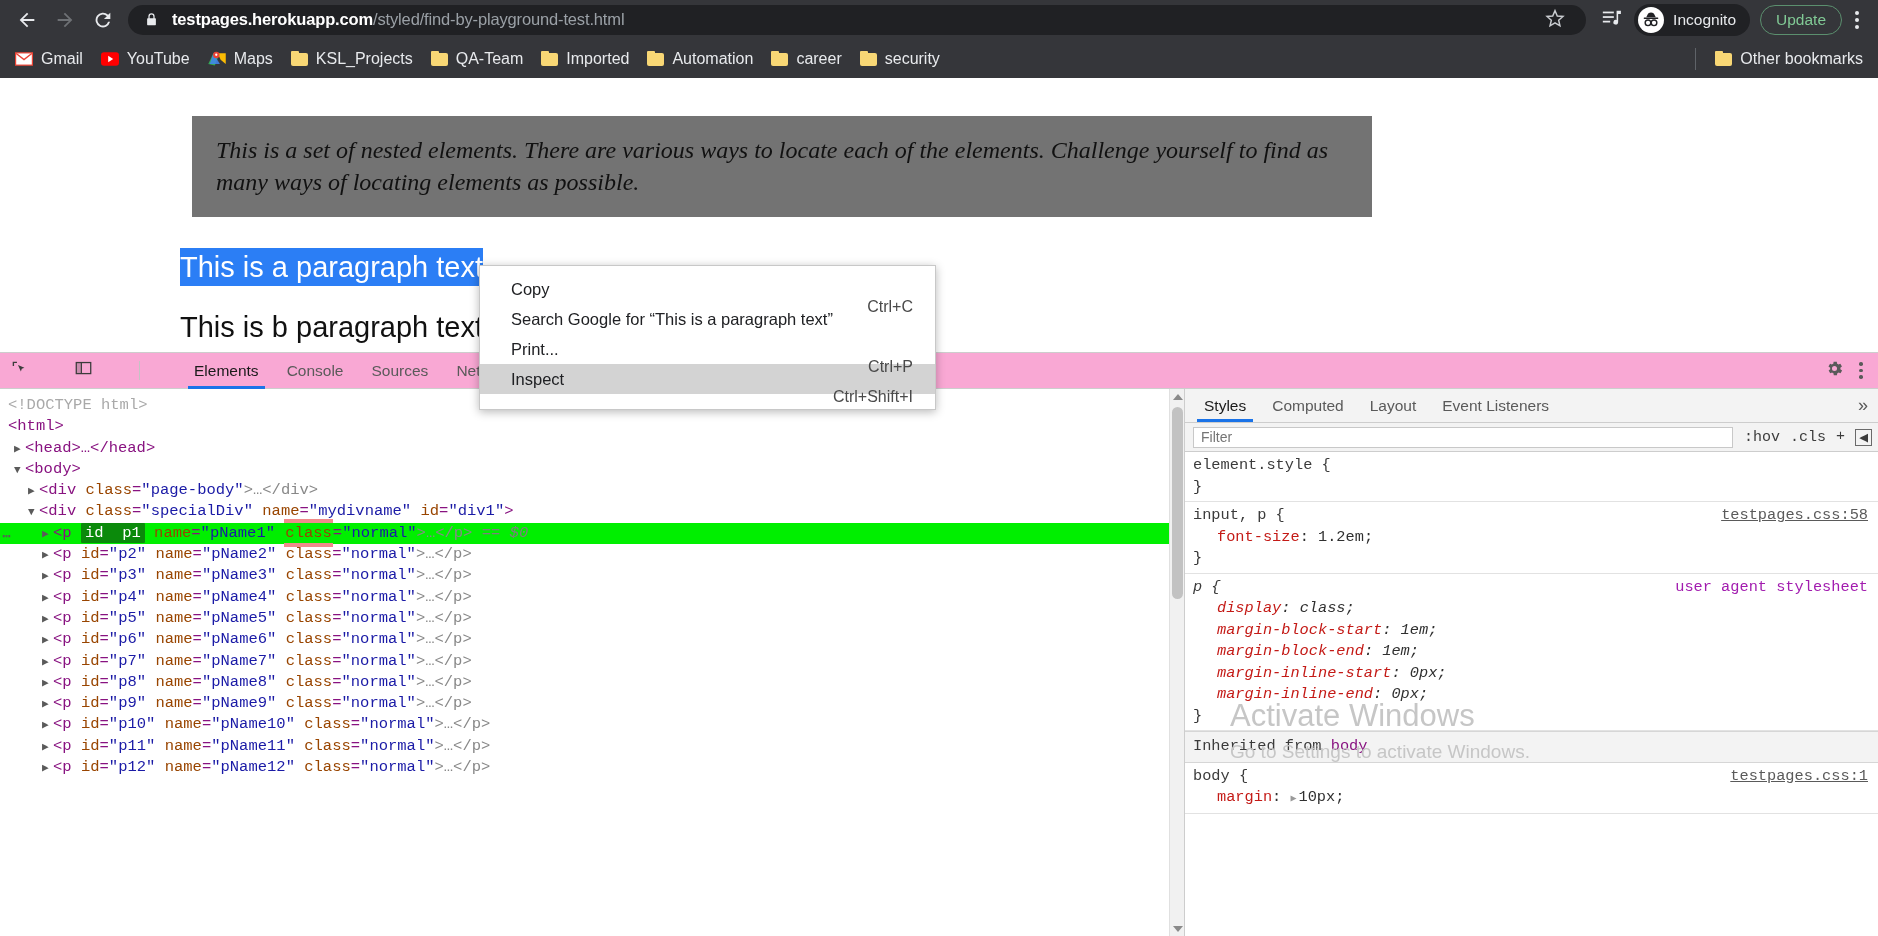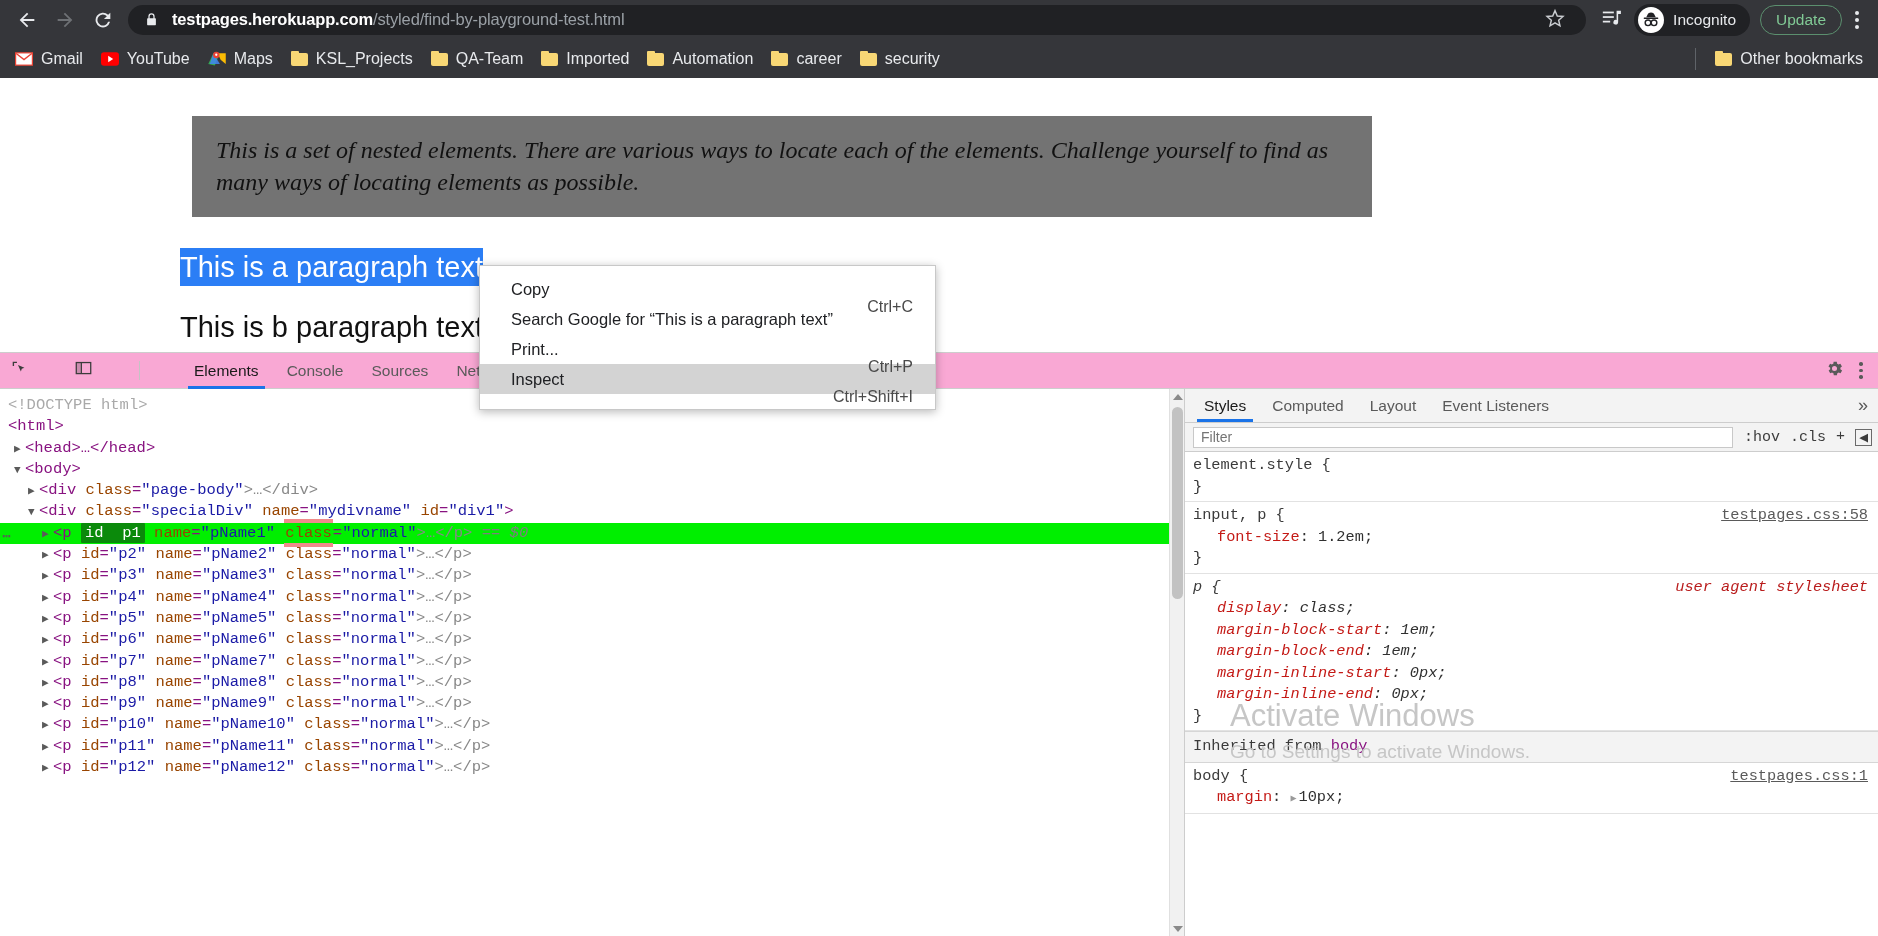--- a/index.html
+++ b/index.html
@@ -331,21 +331,21 @@
     line-height: 21.5px;
     color: #303030;
   }
   .rule-block { padding: 3px 0 3px 8px; border-bottom: 1px solid #e2e2e2; position: relative; }
   .rule-head { display:flex; }
   .sel-name { color: #3b3b3b; }
   .rule-src {
     margin-left: auto; padding-right: 10px;
     color: #5a5a5a; text-decoration: underline; white-space: nowrap;
   }
-  .rule-src.ua { color:#b91c1c; font-style: italic; text-decoration:none; }
+  .rule-src.ua { color:#a21caf; text-decoration:none; }
   .prop { padding-left: 24px; }
   .pname { color: #c41a16; font-family: Liberation Mono, monospace; }
   .pval  { color: #303030; }
   .ua-rule .pname { color:#c41a16; font-style: italic; }
   .ua-rule .pval { font-style: italic; }
   .ua-rule .sel-name { font-style: italic; }
   .inherited-head {
     background: #f3f3f3;
     border-top: 1px solid #d6d6d6;
     border-bottom: 1px solid #d6d6d6;

